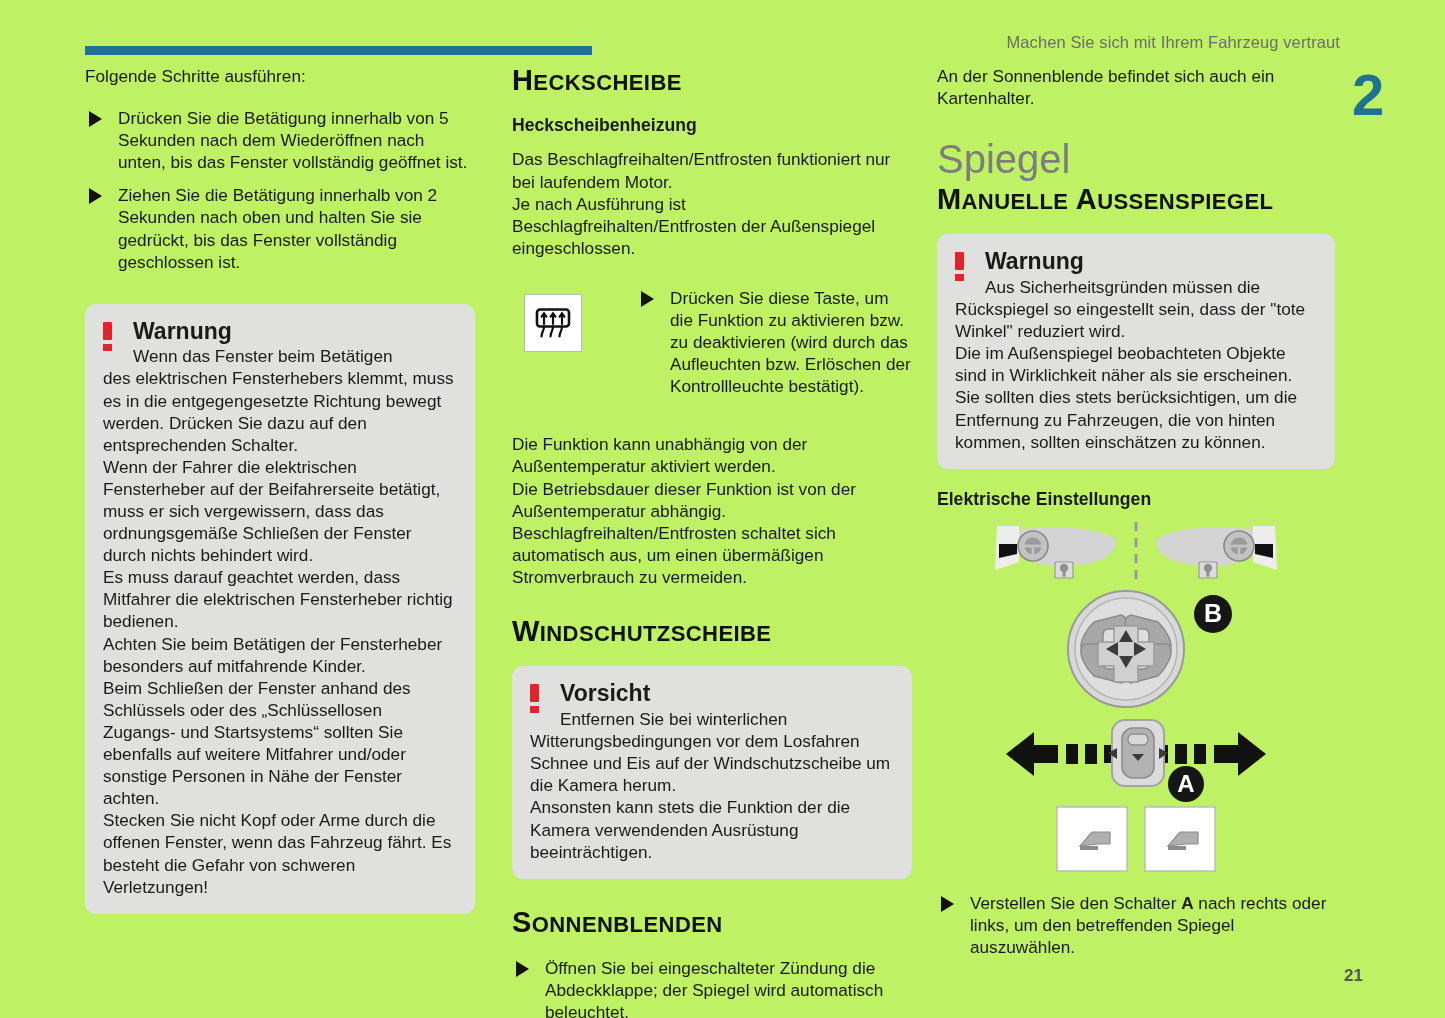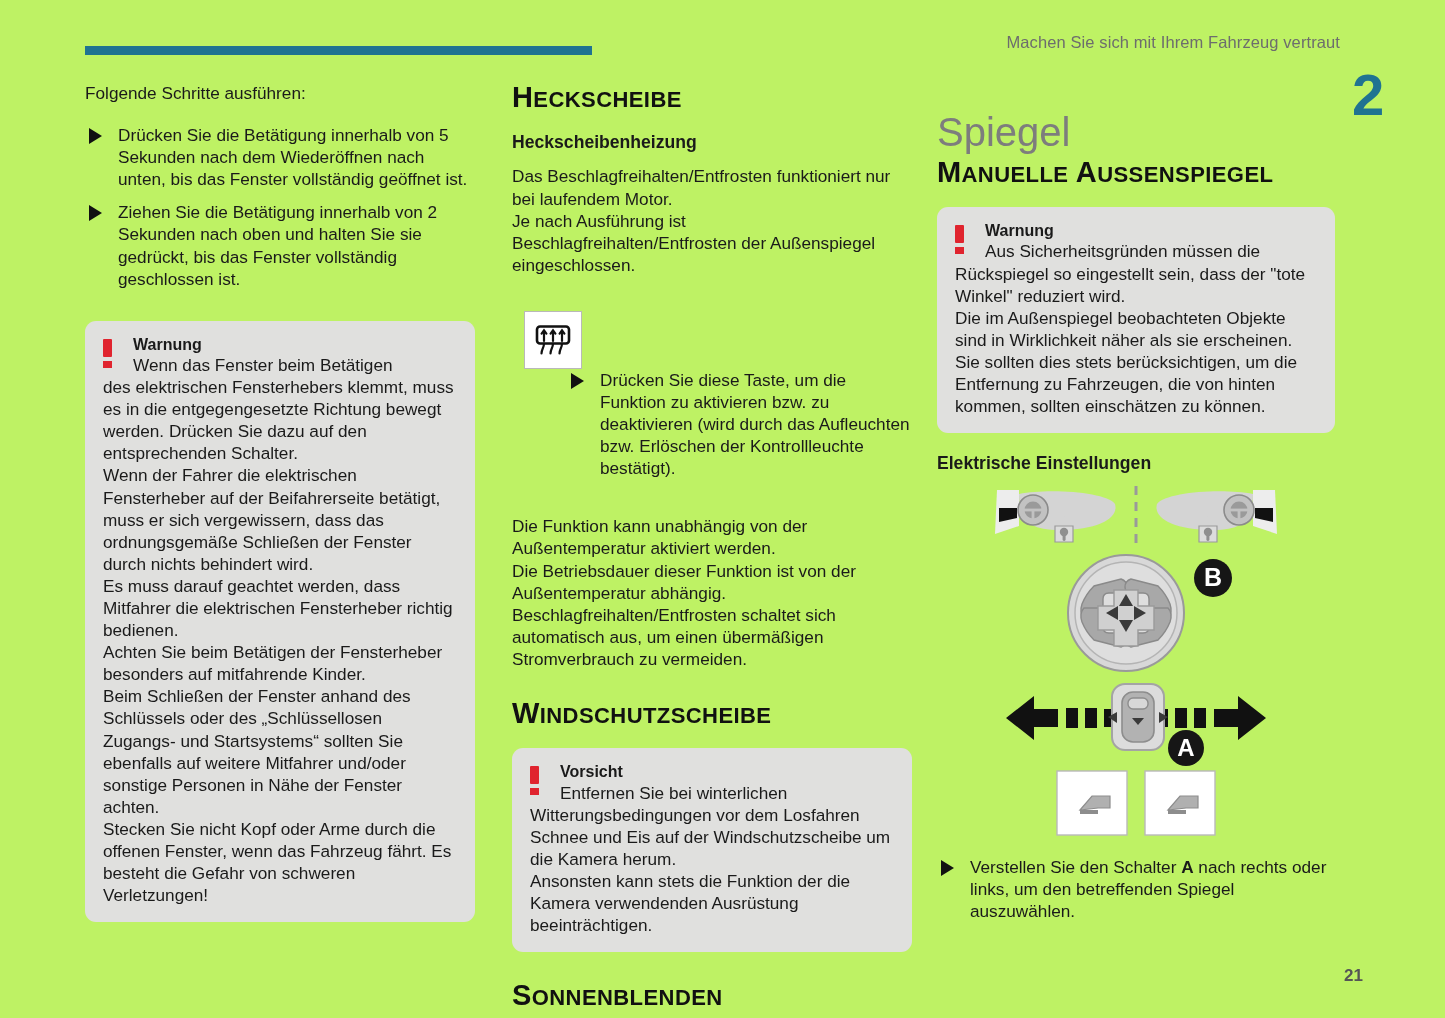--- a/index.html
+++ b/index.html
@@ -51,21 +51,21 @@
     right: 82px;
     top: 966px;
     font-size: 17px;
     font-weight: bold;
     color: #555;
   }
 
   
   .col {
     position: absolute;
-    top: 82px;
+    top: 65px;
   }
   .col-1 { left: 85px;  width: 390px; }
   .col-2 { left: 512px; width: 400px; }
   .col-3 { left: 937px; width: 398px; }
 
   
   p, .para {
     margin: 0 0 0 0;
     font-size: 17.2px;
     line-height: 1.285;
@@ -133,38 +133,37 @@
     top: 18px;
     width: 9px;
   }
   .admon .bang i {
     display: block;
     background: #e0242e;
   }
   .admon .bang .stem { height: 18px; border-radius: 1px; }
   .admon .bang .dot  { height: 7px; margin-top: 4px; }
   .admon .ad-title {
-    font-size: 16px;
+    font-size: 23px;
     font-weight: bold;
     margin: 0 0 0 30px;
     line-height: 1.2;
   }
   .admon .ad-body {
     font-size: 17.2px;
     line-height: 1.285;
     margin: 0;
   }
   .admon .ad-body .first-indent { padding-left: 30px; }
 
   
   .btn-fig-row {
     display: flex;
     align-items: flex-start;
     gap: 0;
-    flex-direction: column;
   }
   .btn-box {
     width: 56px; height: 56px;
     border: 1px solid #b9b9b9;
     background: #fff;
     display: flex; align-items: center; justify-content: center;
     flex: 0 0 auto;
     margin-top: 7px;
     margin-left: 12px;
   }
@@ -306,20 +305,21 @@
     <div class="gap-m"></div>
 
     <div class="bullet">
       <span class="tri"></span>
       <span>Öffnen Sie bei eingeschalteter Zündung die Abdeckklappe; der Spiegel wird automatisch beleuchtet.</span>
     </div>
   </div>
 
   <div class="col col-3">
 
+    <p>An der Sonnenblende befindet sich auch ein Kartenhalter.</p>
 
     <div class="gap-l"></div>
 
     <h2 class="part-title">Spiegel</h2>
 
     <h1 class="section-title" style="margin-top:2px">
       <span><span>M</span><span class="sc">ANUELLE</span> <span>A</span><span class="sc">USSENSPIEGEL</span></span>
     </h1>
 
     <div class="gap-m"></div>

